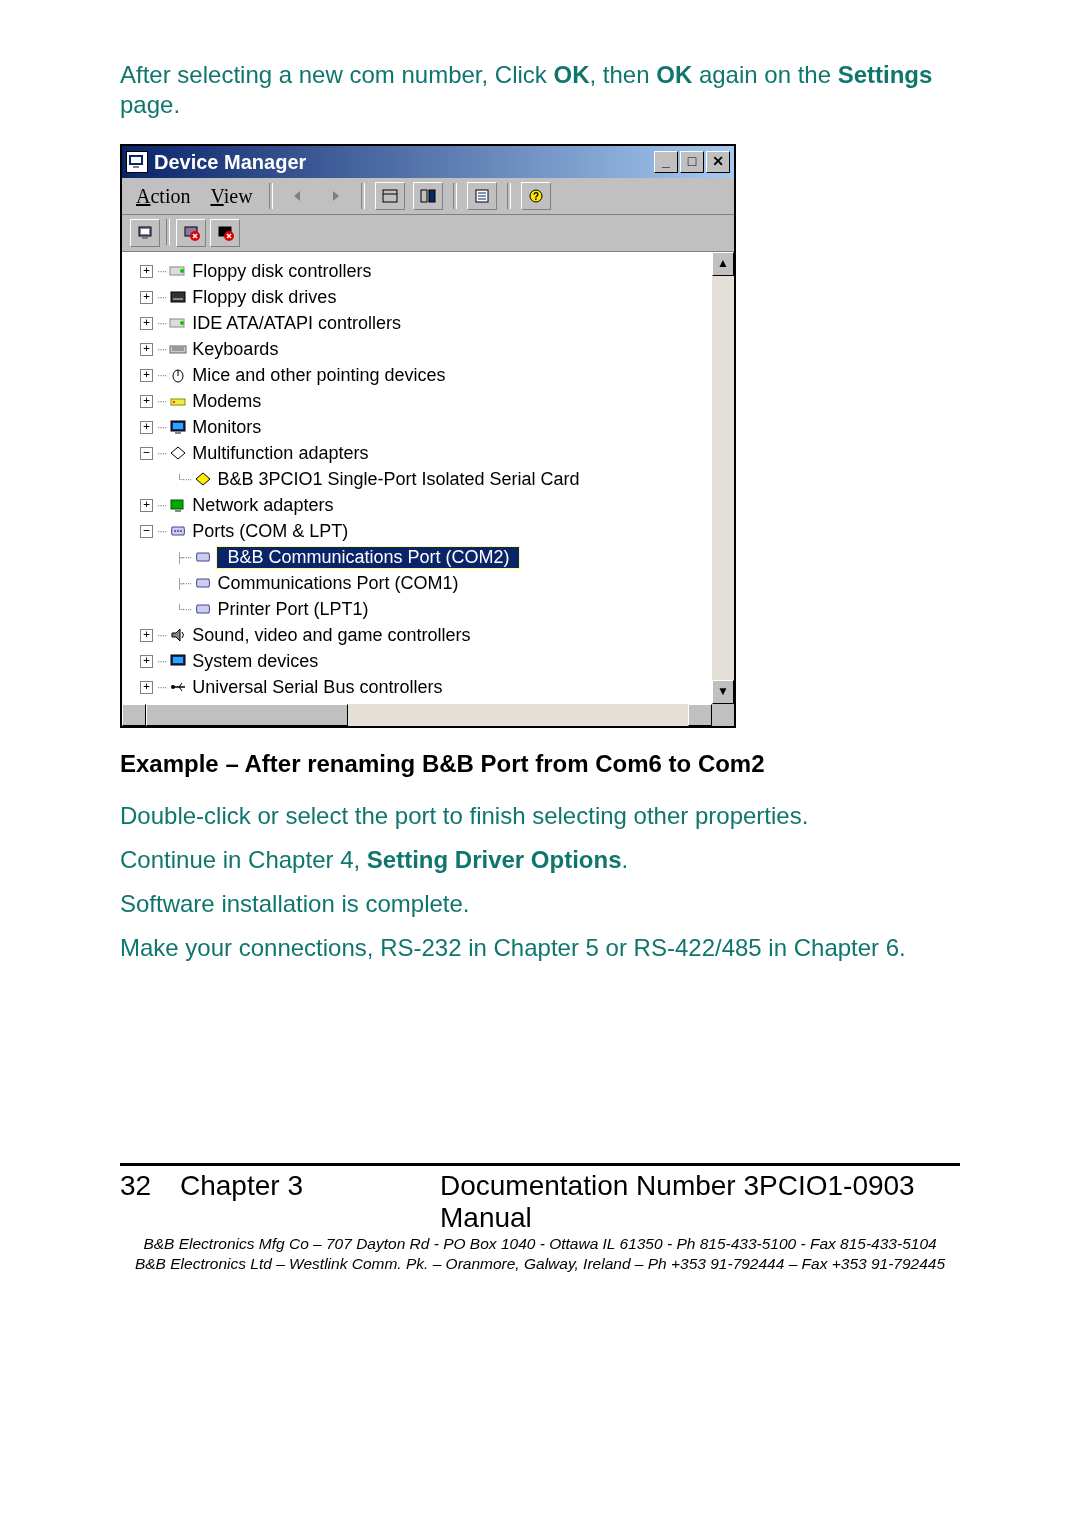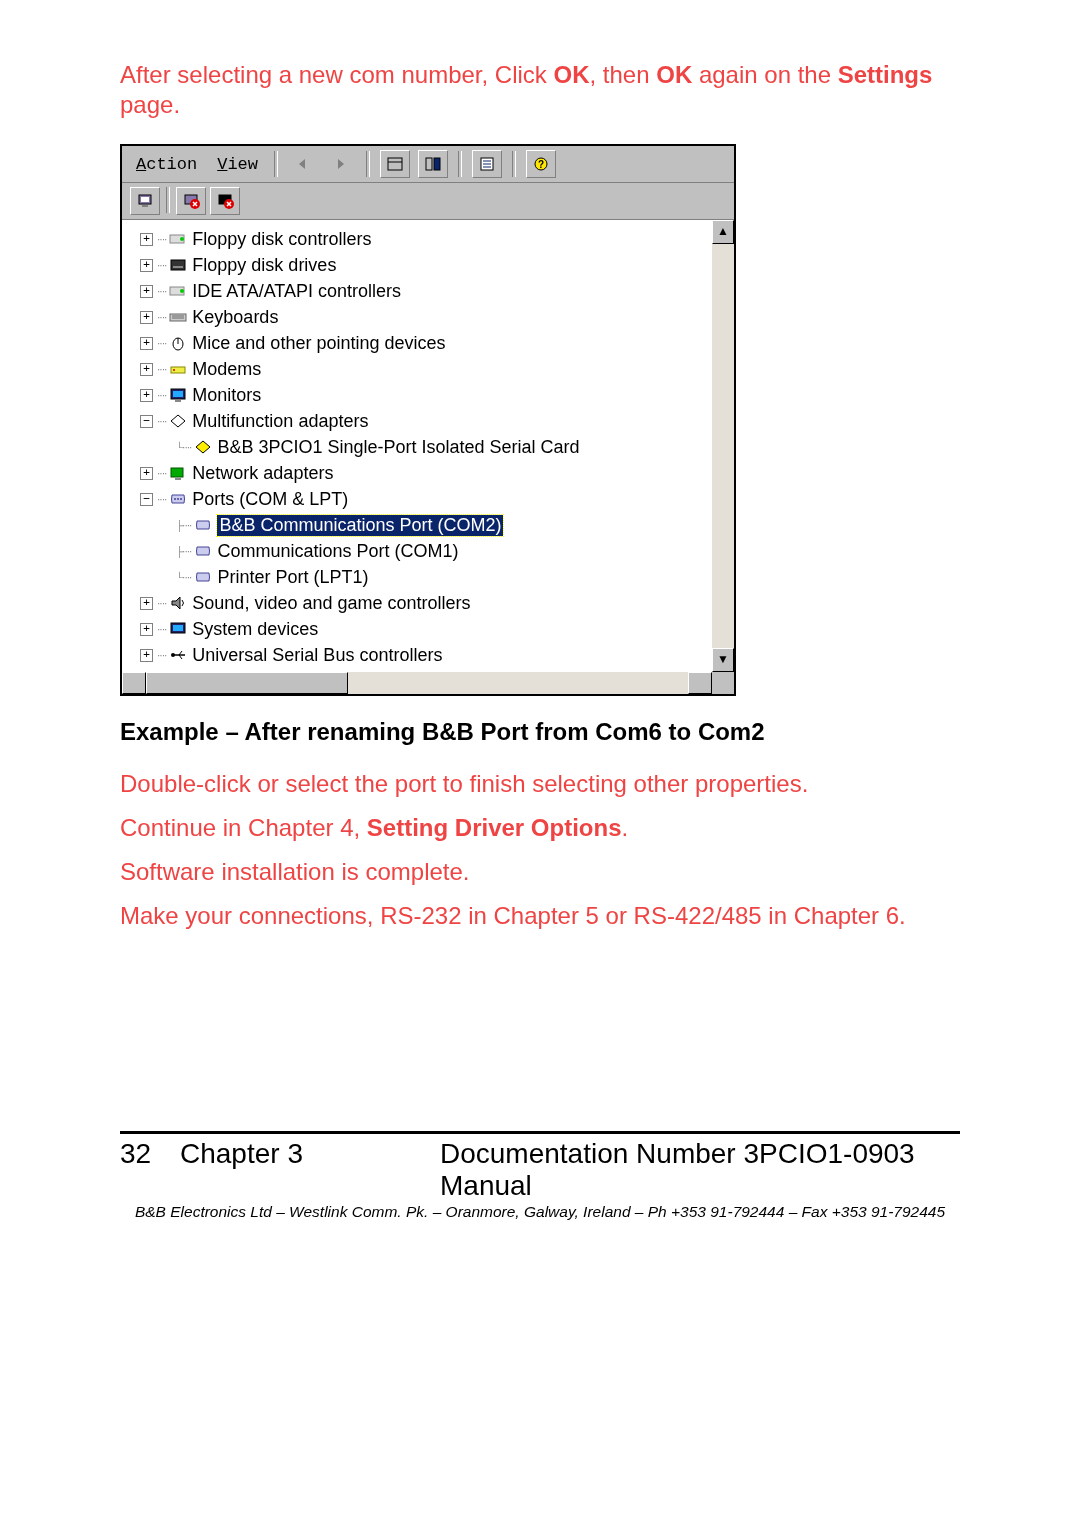--- a/index.html
+++ b/index.html
@@ -10,21 +10,21 @@
     width: 1080px;
   }
   .page {
     padding: 60px 120px 30px 120px;
     box-sizing: border-box;
   }
   .body-text {
     font-size: 24px;
     line-height: 1.25;
     margin: 0 0 14px 0;
-    color: #ef4444;
+    color: #0f766e;
   }
   .bold { font-weight: bold; }
   .caption {
     font-size: 24px;
     font-weight: bold;
     margin: 14px 0 23px 0;
   }
   .dm-window {
     display: inline-block;
     border: 2px solid #000;
@@ -65,22 +65,22 @@
   }
   .dm-toolbar {
     background: #c0c0c0;
     padding: 4px 8px;
     display:flex;
     align-items:center;
     gap: 8px;
     border-bottom: 1px solid #808080;
   }
   .dm-menu {
-    font-family: Liberation Mono, monospace;
-    font-size: 17px;
+    font-family: Liberation Serif, serif;
+    font-size: 20px;
     padding: 2px 6px;
   }
   .dm-menu u { text-decoration: underline; }
   .tb-sep {
     width: 2px; height: 26px;
     border-left:1px solid #808080;
     border-right:1px solid #fff;
     margin: 0 2px;
   }
   .tb-btn {
@@ -148,21 +148,21 @@
     display:inline-flex;
     align-items:center;
     justify-content:center;
   }
   .dm-row .label { white-space:nowrap; }
   .indent1 { padding-left: 36px; }
   .sel {
     background:#0a246a;
     color:#fff;
     outline: 1px dotted #ff0;
-    padding: 0 2px;
+    padding: 0 10px;
   }
   .vscroll {
     position:absolute;
     right:0; top:0; bottom:0;
     width:22px;
     background:#d4d0c8;
     display:flex; flex-direction:column;
   }
   .vscroll .arrow {
     height:22px;
@@ -221,20 +221,33 @@
 <div class="page">
 
   <p class="body-text">
     <span>After selecting a new com number, Click </span><span class="bold">OK</span><span>, then </span><span class="bold">OK</span><span> again on the </span><span class="bold">Settings</span><span> page.</span>
   </p>
 
 
 
   
   <div class="dm-window">
+    <div class="dm-titlebar">
+      <span class="dm-title-icon">
+        <svg width="18" height="18" viewBox="0 0 18 18">
+            <rect x="2" y="3" width="14" height="10" fill="#0a246a"></rect>
+            <rect x="4" y="5" width="10" height="6" fill="#fff"></rect>
+            <rect x="6" y="14" width="6" height="2" fill="#808080"></rect>
+          </svg>
+      </span>
+      <span class="dm-title-text">Device Manager</span>
+      <span class="dm-winbtn">_</span>
+      <span class="dm-winbtn">□</span>
+      <span class="dm-winbtn">✕</span>
+    </div>
 
     <div class="dm-toolbar">
       <span class="dm-menu"><u>A</u><span>ction</span></span>
       <span class="dm-menu"><u>V</u><span>iew</span></span>
       <span class="tb-sep"></span>
       <span class="tb-btn">
           <svg width="16" height="14">
             <polygon points="10,2 4,7 10,12" fill="#808080"></polygon>
           </svg>
         </span>
@@ -530,15 +543,16 @@
   <p class="body-text">Software installation is complete.</p>
 
   <p class="body-text">Make your connections, RS-232 in Chapter 5 or RS-422/485 in Chapter 6.</p>
 
   <div class="footer-rule"></div>
   <div class="footer-line1">
     <span class="pn">32</span>
     <span class="ch">Chapter 3</span>
     <span class="doc">Documentation Number 3PCIO1-0903 Manual</span>
   </div>
+  <div class="footer-small">B&amp;B Electronics Mfg Co – 707 Dayton Rd - PO Box 1040 - Ottawa IL 61350 - Ph 815-433-5100 - Fax 815-433-5104</div>
   <div class="footer-small">B&amp;B Electronics Ltd – Westlink Comm. Pk. – Oranmore, Galway, Ireland – Ph +353 91-792444 – Fax +353 91-792445</div>
 
 </div>
 
 </body></html>

